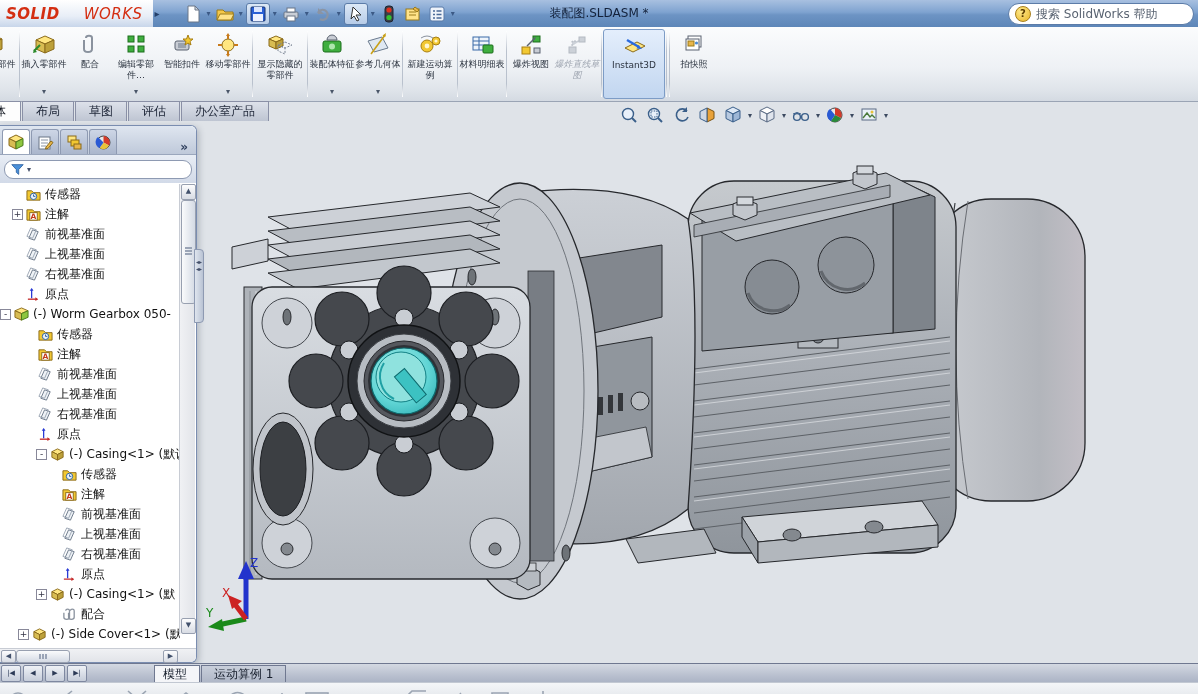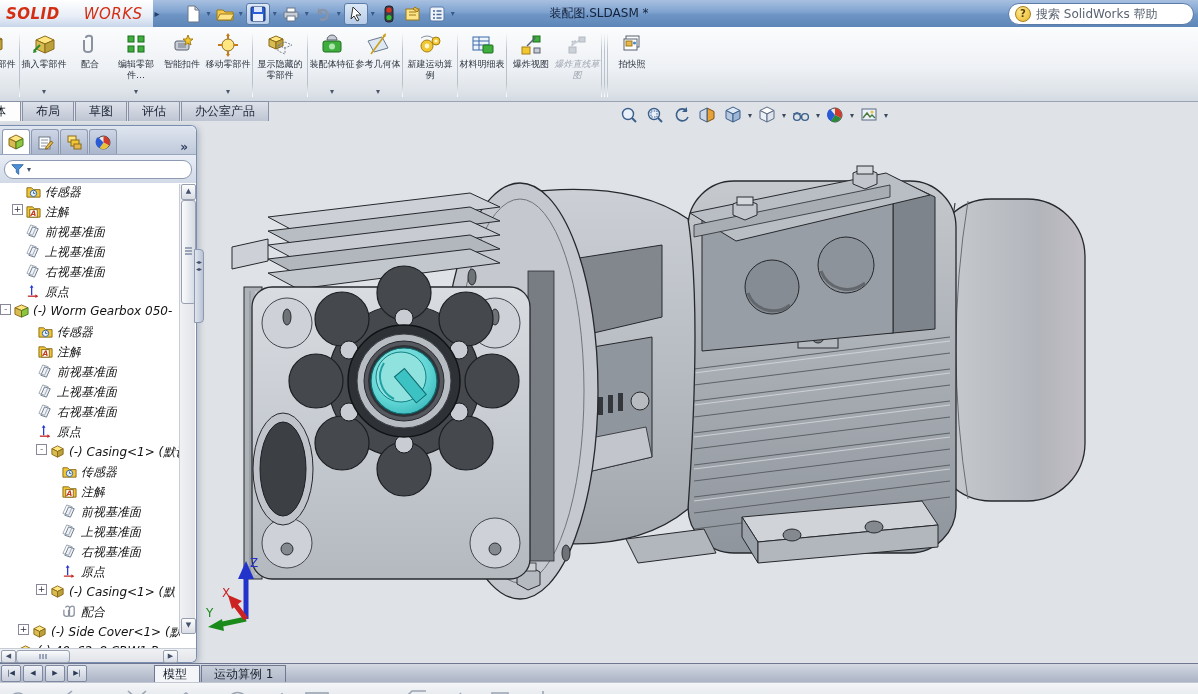--- a/index.html
+++ b/index.html
@@ -69,21 +69,21 @@
   .fmtab{width:26px;height:24px;display:flex;align-items:center;justify-content:center;
     border:1px solid #8e9ab2;border-bottom:none;border-radius:3px 3px 0 0;margin-right:1px;
     background:linear-gradient(180deg,#cdd6e6,#aab6cc);}
   .fmtab.active{background:#fff;}
   .fmmore{margin-left:auto;margin-right:8px;color:#30405e;font-weight:bold;font-size:12px;}
   .fmfilter{height:24px;background:linear-gradient(180deg,#e8edf5,#d2dae8);display:flex;align-items:center;padding:2px 4px;}
   .fpill{flex:1;height:17px;background:#fff;border:1px solid #8e9ab2;border-radius:9px;display:flex;align-items:center;padding:0 6px;gap:3px;}
   .fpill .fc{font-size:8px;color:#44506a;}
   .tree{flex:1;position:relative;overflow:hidden;background:#fff;border-radius:0 0 6px 0;}
   .trows{position:absolute;left:0;top:1px;right:16px;}
-  .trow{height:20px;display:flex;white-space:nowrap;color:#111;font-style:italic;}
+  .trow{height:20px;display:flex;align-items:center;white-space:nowrap;color:#111;}
   .texp{width:9px;height:9px;border:1px solid #889;background:#fff;font-size:9px;line-height:8px;
     text-align:center;color:#334;margin-right:3px;flex:0 0 auto;}
   .texpsp{width:14px;flex:0 0 auto;}
   .ticon{width:15px;height:15px;margin-right:4px;flex:0 0 auto;}
   .tlabel{font-size:12px;overflow:hidden;}
   
   .vscroll{position:absolute;right:1px;top:1px;bottom:14px;width:15px;
     background:linear-gradient(90deg,#f0f1f4,#e2e4e9);border-left:1px solid #c8ccd4;}
   .varr{position:absolute;left:1px;width:13px;height:14px;background:linear-gradient(180deg,#fdfdfe,#d8dce4);
     border:1px solid #98a0b0;border-radius:2px;color:#41506b;font-size:7px;text-align:center;line-height:13px;}
@@ -318,20 +318,28 @@
     </div>
     <div class="rbtn disabled">
       <svg class="ric" viewBox="0 0 26 24">
           <rect x="5" y="14" width="7" height="6" fill="#d8dce2" stroke="#aab0ba"></rect>
           <rect x="15" y="4" width="6" height="5" fill="#d8dce2" stroke="#aab0ba"></rect>
           <path d="M8,13 v-5 h8" fill="none" stroke="#aab0ba" stroke-dasharray="2 1.5"></path>
         </svg>
       <div class="rlabel">爆炸直线草图</div>
     </div>
     <div class="rsep"></div>
+    <div class="rbtn active" style="width:60px">
+      <svg class="ric" viewBox="0 0 26 24">
+          <polygon points="4,14 16,8 24,12 12,18" fill="#ffe680" stroke="#8a6a1a"></polygon>
+          <path d="M6,6 L18,13" stroke="#2a6adf" stroke-width="2.4"></path>
+          <path d="M21,15 l-5.5,-0.5 2,-3.5 z" fill="#2a6adf"></path>
+        </svg>
+      <div class="rlabel">Instant3D</div>
+    </div>
     <div class="rsep"></div>
     <div class="rsep"></div>
     <div class="rbtn">
       <svg class="ric" viewBox="0 0 26 24">
           <rect x="7" y="3" width="13" height="11" fill="#fff" stroke="#5a6270"></rect>
           <rect x="5" y="6" width="13" height="11" fill="#fff" stroke="#5a6270"></rect>
           <rect x="7" y="8" width="6" height="5" fill="#e8b64a" stroke="#9a7a1a"></rect>
           <circle cx="15.5" cy="10" r="1.6" fill="#4a8ad4"></circle>
         </svg>
       <div class="rlabel">拍快照</div>

